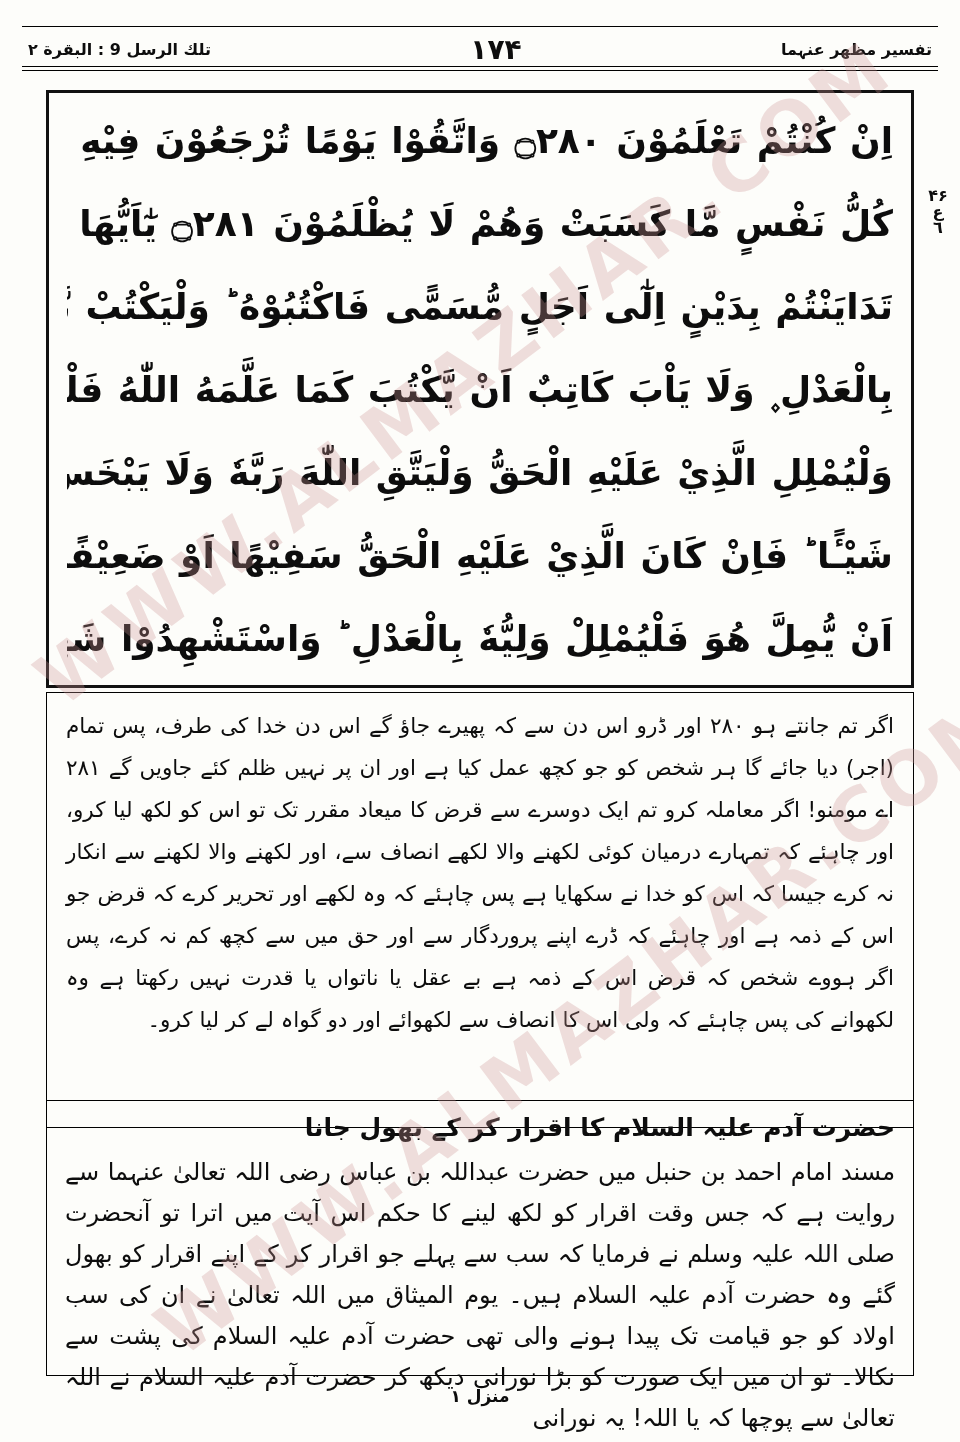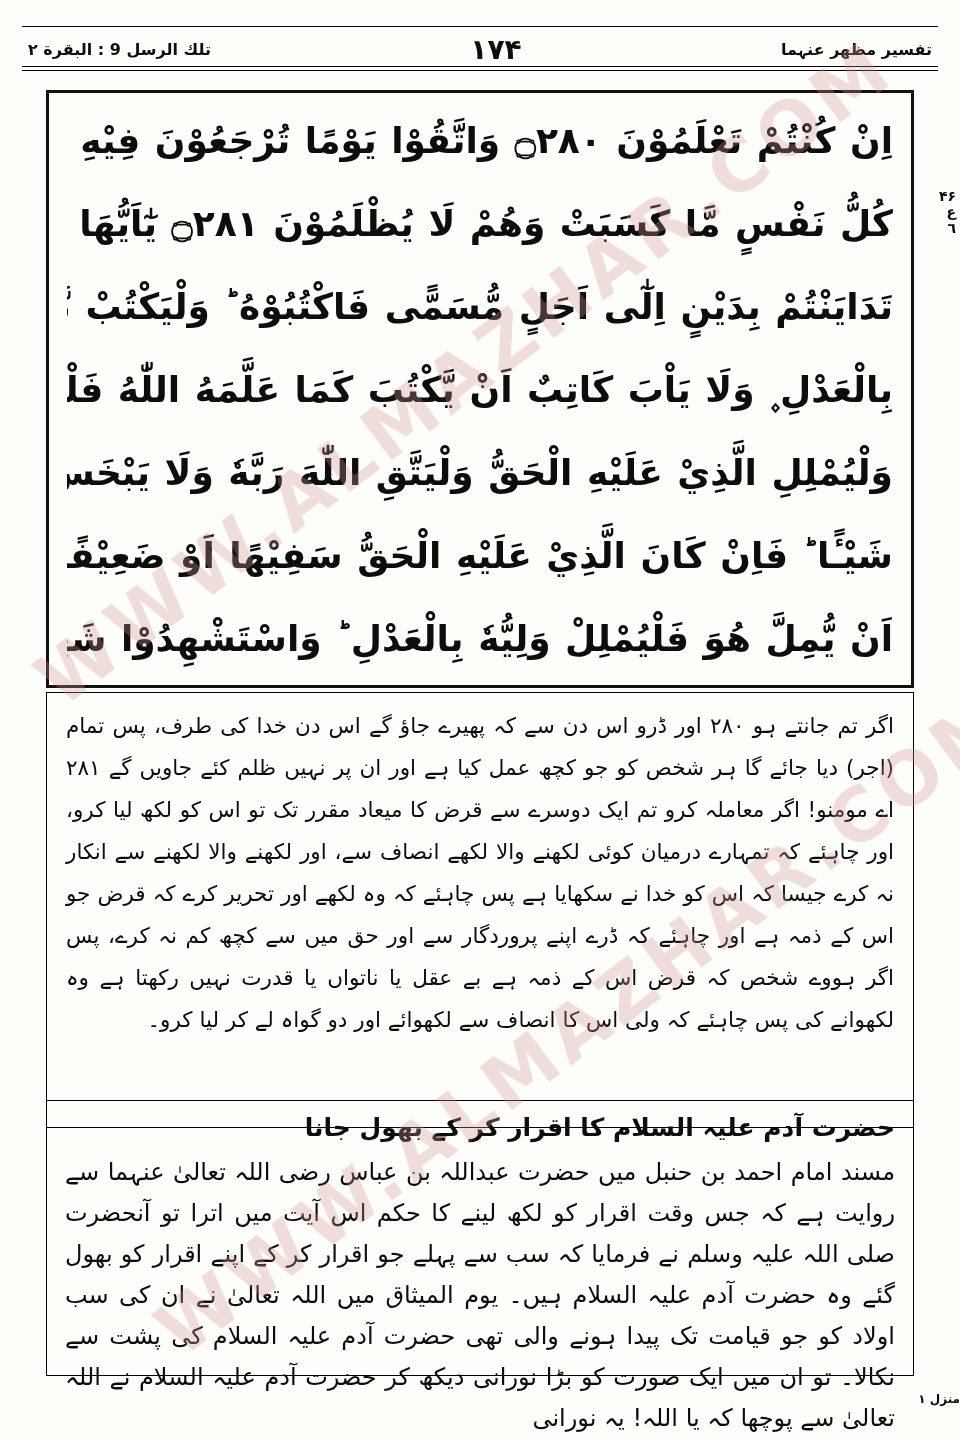--- a/index.html
+++ b/index.html
@@ -22,21 +22,21 @@
     padding:6px 6px 4px 6px;
   }
   .header .page-num{font-size:28px;}
   .header-rule{
     position:absolute;top:66px;right:22px;left:22px;height:3px;
     border-top:1.2px solid #000;border-bottom:1.2px solid #000;
   }
   
   .ruku{
     position:absolute;top:188px;right:4px;width:36px;
-    text-align:right;font-weight:bold;font-size:14px;line-height:16px;
+    text-align:center;font-weight:bold;font-size:16px;line-height:16px;
   }
   
   .quran-box{
     position:absolute;top:90px;right:46px;left:46px;height:598px;
     border:3px solid #111;
     padding:6px 18px;
     box-sizing:border-box;
   }
   .qline{
     direction:rtl;
@@ -74,21 +74,21 @@
     margin:2px 0 10px 0;
   }
   .comm-text{
     direction:rtl;
     font-size:24px;line-height:41px;
     text-align:justify;
   }
   
   .footer{
     position:absolute;bottom:36px;left:0;right:0;
-    font-weight:bold;font-size:12px;
+    text-align:center;font-weight:bold;font-size:17px;
   }
   
   .watermark{
     position:absolute;
     font-family:"DejaVu Sans", sans-serif;
     font-weight:bold;
     font-size:74px;
     letter-spacing:6px;
     color:rgba(205,150,150,0.30);
     transform:rotate(-37deg);

